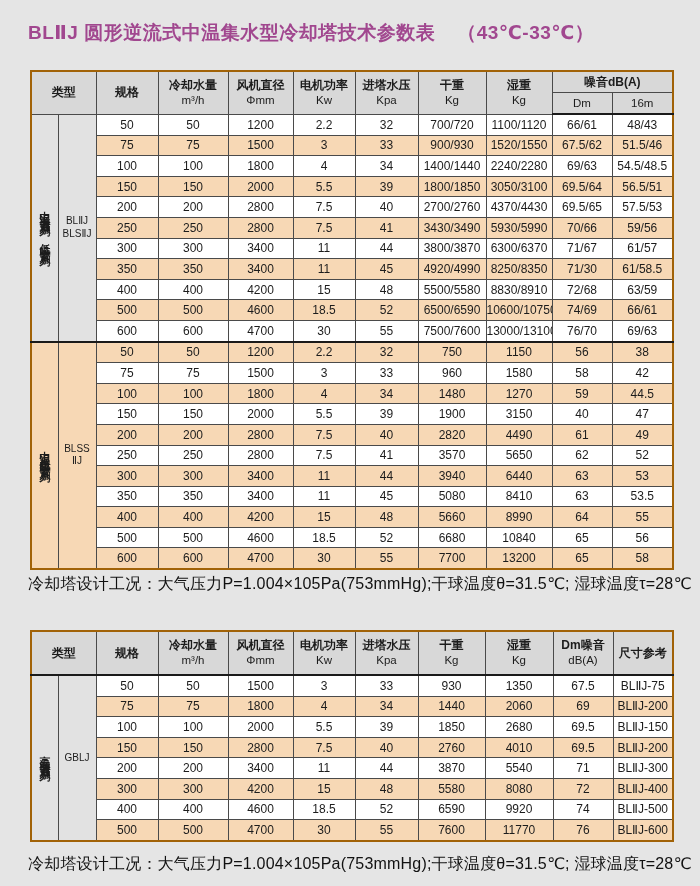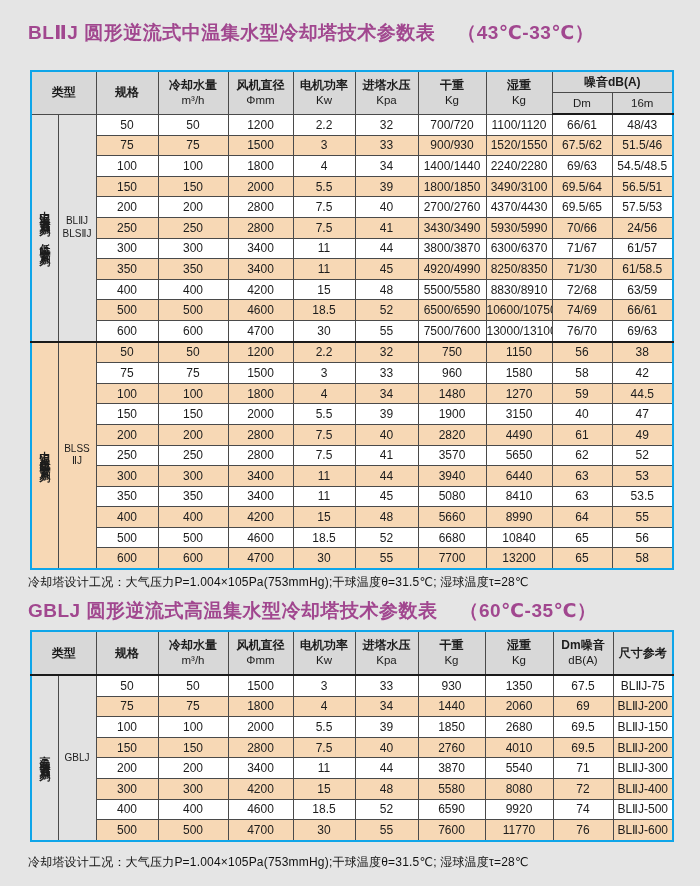--- a/index.html
+++ b/index.html
@@ -10,21 +10,21 @@
   }
   .title{
     position:absolute;left:28px;font-size:19px;font-weight:bold;white-space:nowrap;
     color:var(--title-color,#a1478f);letter-spacing:0.5px;
   }
   #title1{top:20px;}
   #title2{top:598px;}
   .title .range{margin-left:22px;}
   table{
     position:absolute;left:30px;border-collapse:collapse;table-layout:fixed;width:642px;
-    border:2px solid #0ea5e9;
+    border:2px solid #a16207;
   }
   #table1{top:70px;}
   #table2{top:630px;}
   th,td{border:1px solid #4a4a4a;text-align:center;vertical-align:middle;padding:0;overflow:hidden;}
   thead th{
     background:var(--header-bg,#d8d8d8);font-size:12px;font-weight:bold;height:20px;line-height:1.25;
   }
   #table2 thead th{height:42px;}
   thead tr:last-child th{border-bottom:2px solid #1a1a1a;}
   #table2 thead th{border-bottom:2px solid #1a1a1a;}
@@ -32,21 +32,21 @@
   tbody td{font-size:12px;height:19.6px;background:#ffffff;color:#1c1c1c;}
   tr.striped td{background:var(--stripe-bg,#f7d8b5);}
   td.series-cell,td.model-cell{background:var(--type-bg,#e2e2e2);}
   tr.section-start td{border-top:2px solid #1a1a1a;}
   .series-text{
     writing-mode:vertical-rl;text-orientation:upright;display:inline-block;
     font-size:11px;font-weight:bold;letter-spacing:3px;line-height:1.15;
   }
   td.model-cell{font-size:10px;line-height:1.25;font-weight:normal;margin-left:44px;}
   .footnote{
-    position:absolute;left:28px;font-size:12px;color:#111;white-space:nowrap;letter-spacing:0.2px;
+    position:absolute;left:28px;font-size:16px;color:#111;white-space:nowrap;letter-spacing:0.2px;
   }
   #footnote1{top:574px;}
   #footnote2{top:854px;}
 </style>
 </head>
 <body>
 
 <div class="page">
 
   <div class="title" id="title1">
@@ -141,21 +141,21 @@
           <td>69/63</td>
           <td>54.5/48.5</td>
         </tr>
         <tr class="striped">
           <td>150</td>
           <td>150</td>
           <td>2000</td>
           <td>5.5</td>
           <td>39</td>
           <td>1800/1850</td>
-          <td>3490/3100</td>
+          <td>3050/3100</td>
           <td>69.5/64</td>
           <td>56.5/51</td>
         </tr>
         <tr>
           <td>200</td>
           <td>200</td>
           <td>2800</td>
           <td>7.5</td>
           <td>40</td>
           <td>2700/2760</td>
@@ -165,21 +165,21 @@
         </tr>
         <tr class="striped">
           <td>250</td>
           <td>250</td>
           <td>2800</td>
           <td>7.5</td>
           <td>41</td>
           <td>3430/3490</td>
           <td>5930/5990</td>
           <td>70/66</td>
-          <td>24/56</td>
+          <td>59/56</td>
         </tr>
         <tr>
           <td>300</td>
           <td>300</td>
           <td>3400</td>
           <td>11</td>
           <td>44</td>
           <td>3800/3870</td>
           <td>6300/6370</td>
           <td>71/67</td>
@@ -353,23 +353,20 @@
           <td>7700</td>
           <td>13200</td>
           <td>65</td>
           <td>58</td>
         </tr>
       </tbody>
   </table>
 
   <div class="footnote" id="footnote1">冷却塔设计工况：大气压力P=1.004×105Pa(753mmHg);干球温度θ=31.5℃; 湿球温度τ=28℃</div>
 
-  <div class="title" id="title2">
-    <span>GBLJ 圆形逆流式高温集水型冷却塔技术参数表</span><span class="range">（60℃-35℃）</span>
-  </div>
 
   <table id="table2">
     <colgroup>
       <col style="width:27px">
         <col style="width:38px">
         <col style="width:62px">
         <col style="width:70px">
       <col style="width:65px">
         <col style="width:62px">
         <col style="width:63px">

